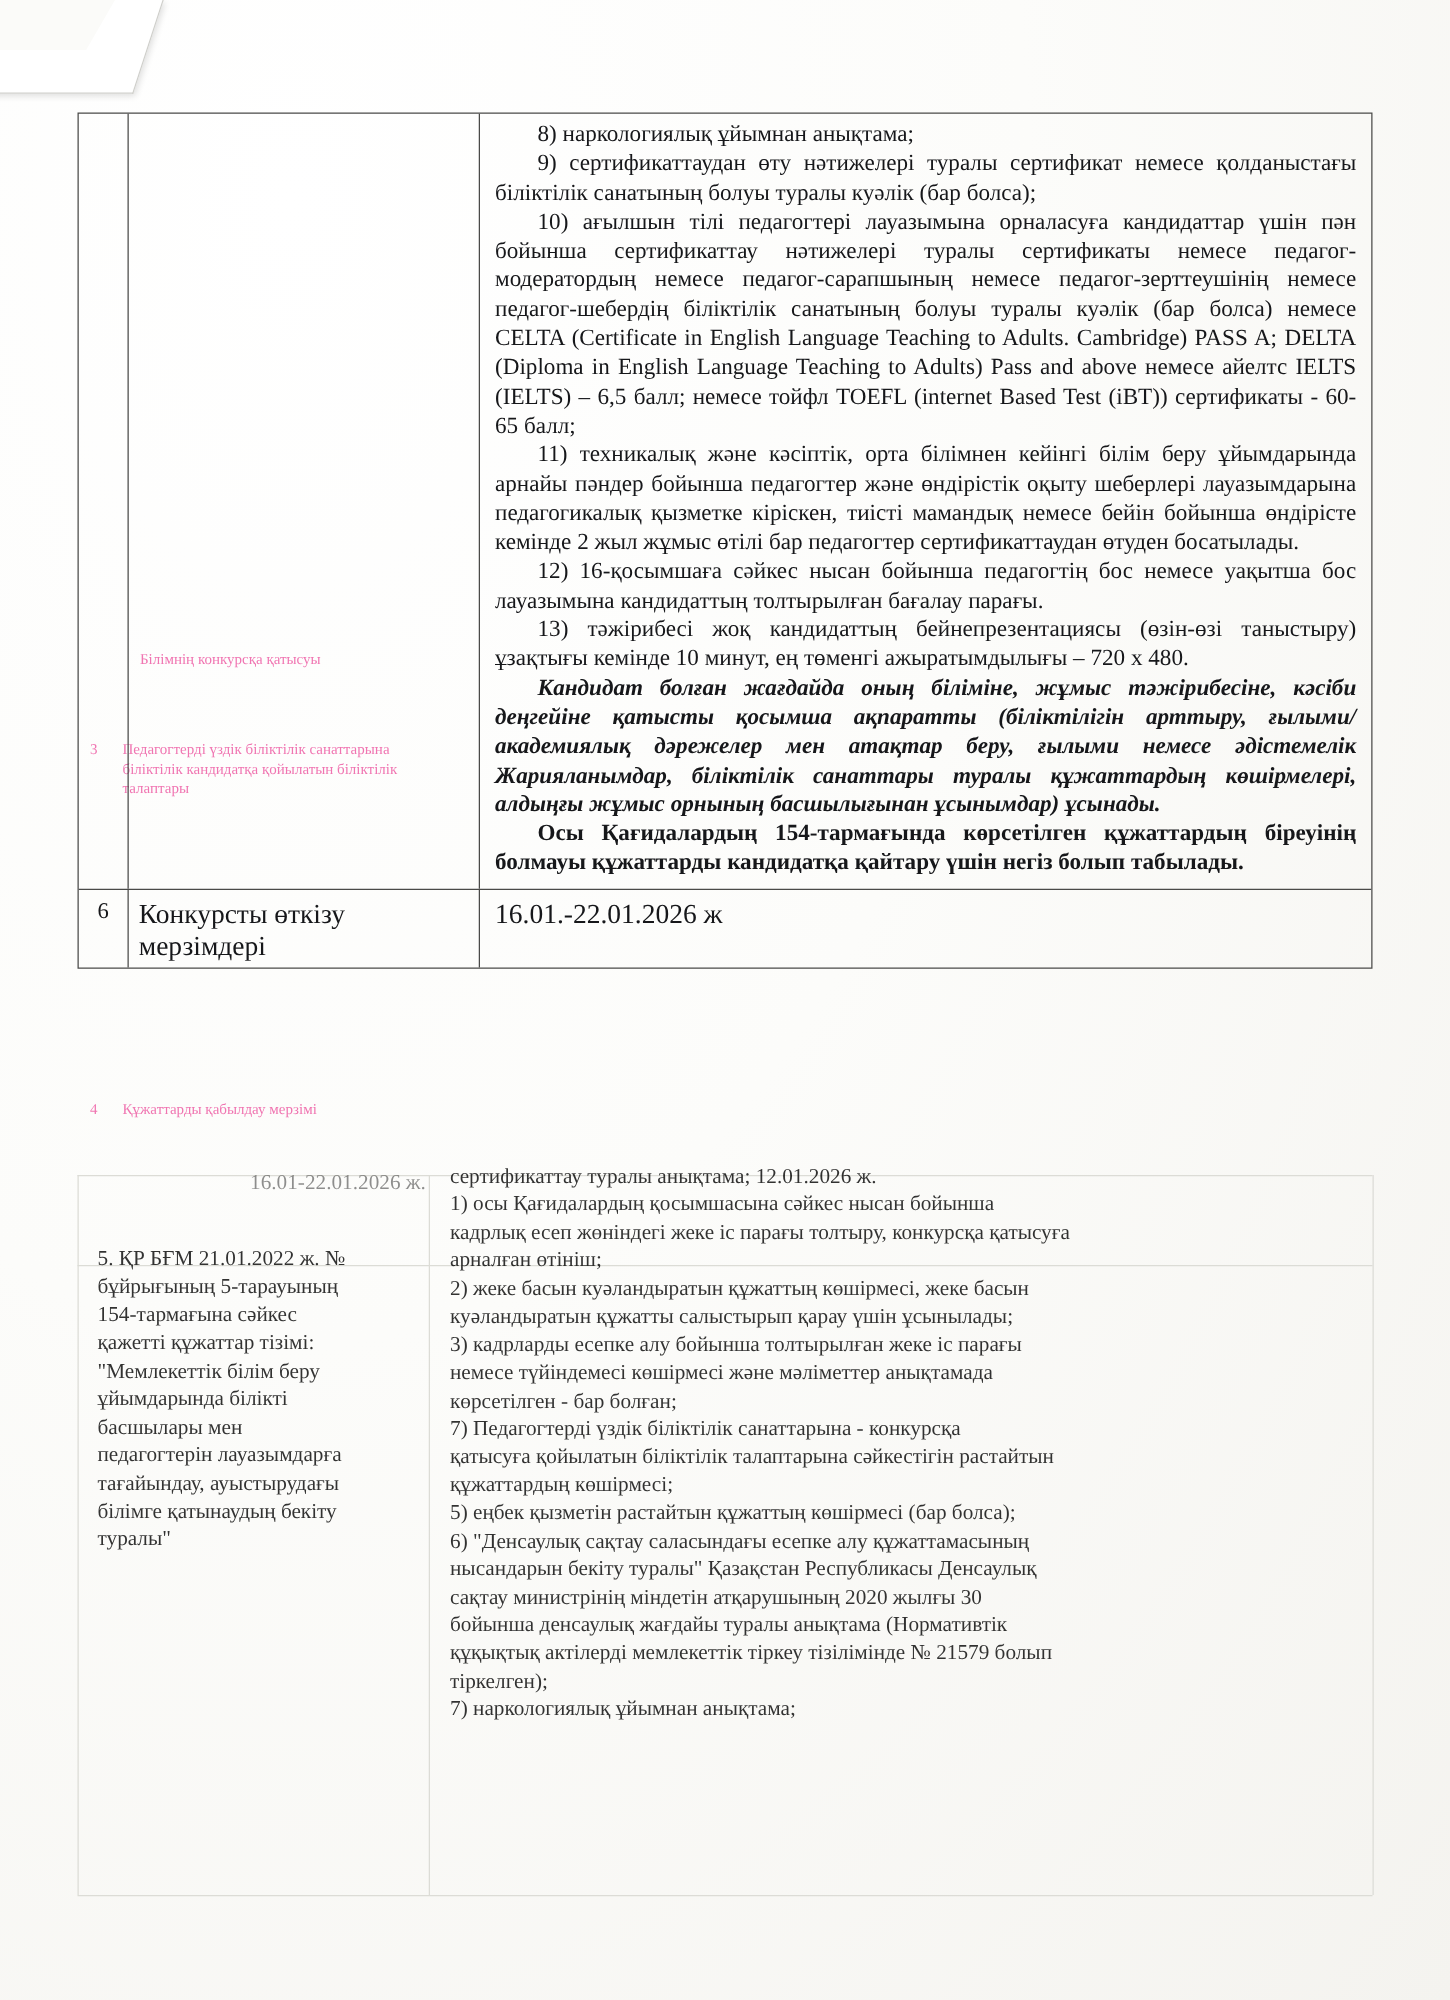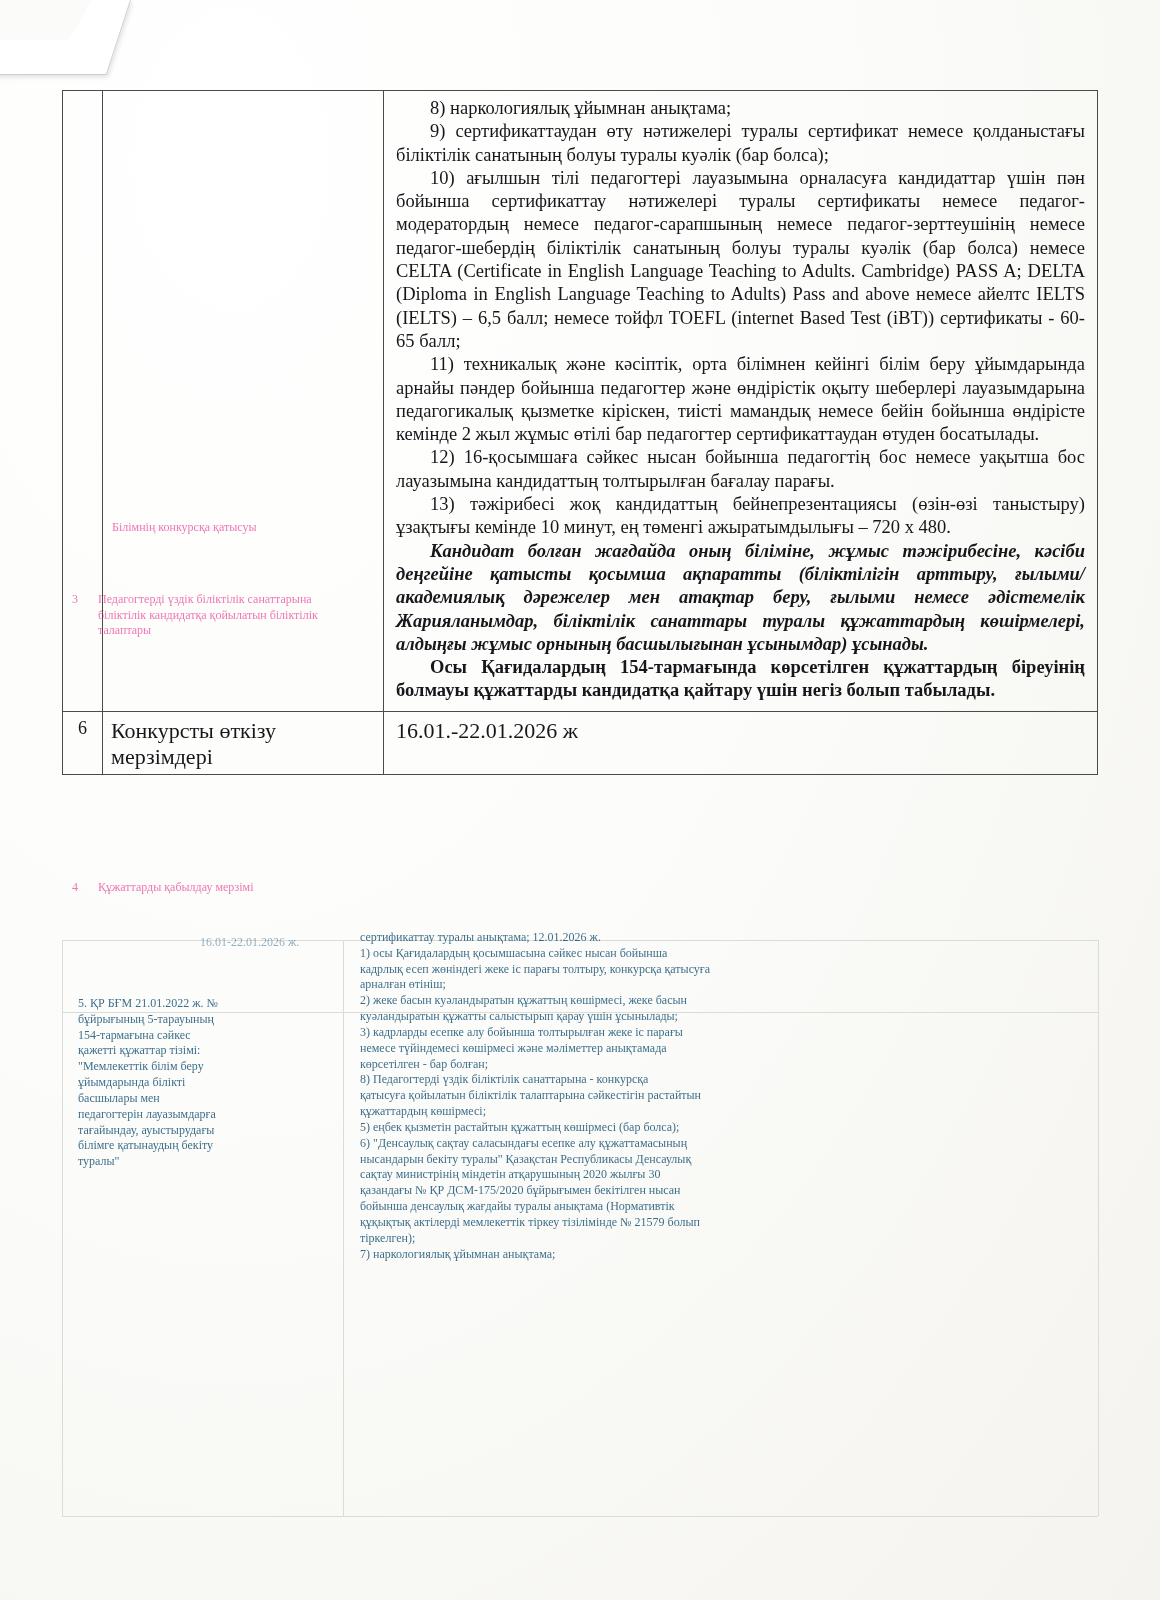--- a/index.html
+++ b/index.html
@@ -139,23 +139,23 @@
     border-top: 1px solid #dcdcd6;
     left: 62px;
     width: 1036px;
   }
   .ghost-vline {
     position: absolute;
     border-left: 1px solid #dcdcd6;
   }
   .ghost-text {
     position: absolute;
-    font-size: 12px;
+    font-size: 17px;
     line-height: 1.32;
-    color: #0c4a6e;
+    color: #000000;
     opacity: .8;
     font-family: "Liberation Serif", serif;
   }
 </style>
 </head>
 <body>
 
 <div id="scan"></div>
 
 <div class="ghost" style="left:108px; top:120px; width:225px; font-size:17px; line-height:1.32;">
@@ -219,28 +219,27 @@
 <div class="ghost-text" style="left:360px; top:930px; width:730px;">
   <div>сертификаттау туралы анықтама; 12.01.2026 ж.</div>
   <div>1) осы Қағидалардың қосымшасына сәйкес нысан бойынша</div>
   <div>кадрлық есеп жөніндегі жеке іс парағы толтыру, конкурсқа қатысуға</div>
   <div>арналған өтініш;</div>
   <div>2) жеке басын куәландыратын құжаттың көшірмесі, жеке басын</div>
   <div>куәландыратын құжатты салыстырып қарау үшін ұсынылады;</div>
   <div>3) кадрларды есепке алу бойынша толтырылған жеке іс парағы</div>
   <div>немесе түйіндемесі көшірмесі және мәліметтер анықтамада</div>
   <div>көрсетілген - бар болған;</div>
-  <div>8) Педагогтерді үздік біліктілік санаттарына - конкурсқа</div>
+  <div>7) Педагогтерді үздік біліктілік санаттарына - конкурсқа</div>
   <div>қатысуға қойылатын біліктілік талаптарына сәйкестігін растайтын</div>
   <div>құжаттардың көшірмесі;</div>
   <div>5) еңбек қызметін растайтын құжаттың көшірмесі (бар болса);</div>
   <div>6) "Денсаулық сақтау саласындағы есепке алу құжаттамасының</div>
   <div>нысандарын бекіту туралы" Қазақстан Республикасы Денсаулық</div>
   <div>сақтау министрінің міндетін атқарушының 2020 жылғы 30</div>
-  <div>қазандағы № ҚР ДСМ-175/2020 бұйрығымен бекітілген нысан</div>
   <div>бойынша денсаулық жағдайы туралы анықтама (Нормативтік</div>
   <div>құқықтық актілерді мемлекеттік тіркеу тізілімінде № 21579 болып</div>
   <div>тіркелген);</div>
   <div>7) наркологиялық ұйымнан анықтама;</div>
   <div></div>
 </div>
 
 <div class="ghost-text" style="left:78px; top:996px; width:258px;">
   <div>5. ҚР БҒМ 21.01.2022 ж. №</div>
   <div>бұйрығының 5-тарауының</div>

